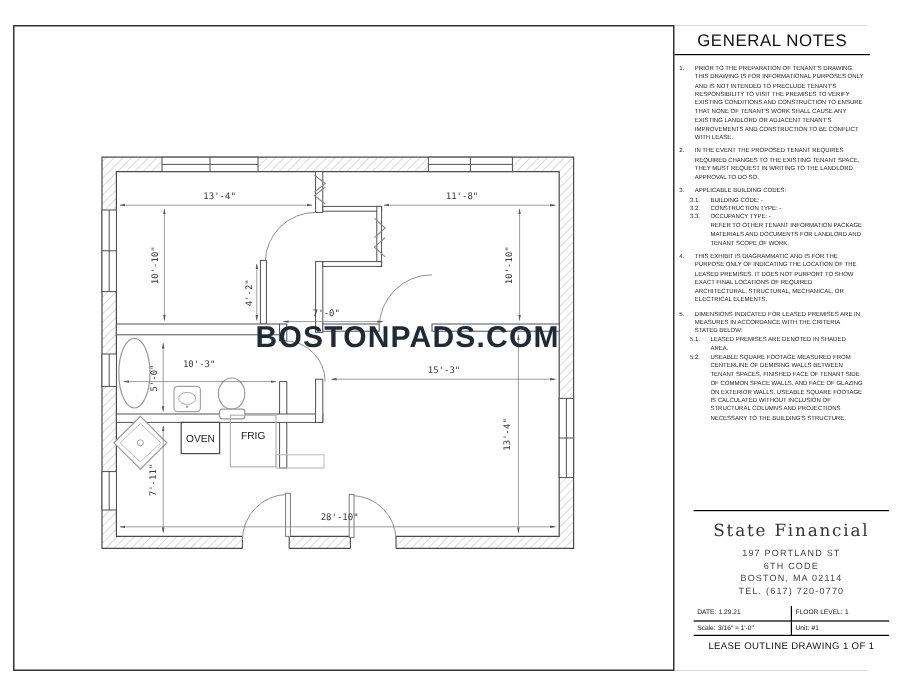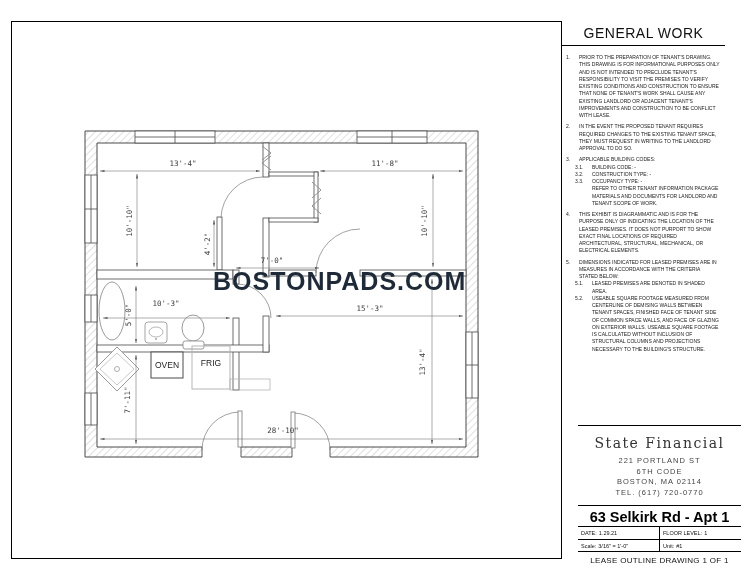--- a/index.html
+++ b/index.html
@@ -163,21 +163,21 @@
     <text x="370" y="311">15'-3"</text>
     <text x="130" y="400" transform="rotate(-90 130 400)">7'-11"</text>
     <text x="425" y="362" transform="rotate(-90 425 362)">13'-4"</text>
     <text x="283" y="433">28'-10"</text>
   </g>
 </svg>
 
 <div class="watermark">BOSTONPADS.COM</div>
 
 <aside class="panel">
-  <div class="notes-header">GENERAL WORK</div>
+  <div class="notes-header">GENERAL NOTES</div>
 
   <div class="notes-list">
 
       <div class="note-row">
         <span class="note-num">1.</span>
         <span class="note-text">PRIOR TO THE PREPARATION OF TENANT'S DRAWING.  THIS DRAWING IS FOR INFORMATIONAL PURPOSES ONLY AND IS NOT INTENDED TO PRECLUDE TENANT'S RESPONSIBILITY TO VISIT THE PREMISES TO VERIFY EXISTING CONDITIONS AND CONSTRUCTION TO ENSURE THAT NONE OF TENANT'S WORK SHALL CAUSE ANY EXISTING LANDLORD OR ADJACENT TENANT'S IMPROVEMENTS AND CONSTRUCTION TO BE CONFLICT WITH LEASE.</span>
       </div>
 
       <div class="note-row">
         <span class="note-num">2.</span>
@@ -226,26 +226,25 @@
 
       <div class="note-row sub">
         <span class="note-num">5.2.</span>
         <span class="note-text">USEABLE SQUARE FOOTAGE MEASURED FROM CENTERLINE OF DEMISING WALLS BETWEEN TENANT SPACES, FINISHED FACE OF TENANT SIDE OF COMMON SPACE WALLS, AND FACE OF GLAZING ON EXTERIOR WALLS.  USEABLE SQUARE FOOTAGE IS CALCULATED WITHOUT INCLUSION OF STRUCTURAL COLUMNS AND PROJECTIONS NECESSARY TO THE BUILDING'S STRUCTURE.</span>
       </div>
     </div>
 
   <div class="title-block">
     <div class="company-block">
       <div class="company">State Financial</div>
-      <div class="addr first">221 PORTLAND ST</div>
+      <div class="addr first">197 PORTLAND ST</div>
       <div class="addr">6TH CODE</div>
       <div class="addr">BOSTON, MA 02114</div>
       <div class="addr">TEL. (617) 720-0770</div>
     </div>
-    <div class="project-bar">63 Selkirk Rd - Apt 1</div>
     <div class="info-grid">
       <div class="cell left">
         <span class="lbl">DATE:</span><span>1.29.21</span>
       </div>
       <div class="cell">
         <span class="lbl">FLOOR LEVEL:</span><span>1</span>
       </div>
       <div class="cell left">
         <span class="lbl">Scale:</span><span>3/16" = 1'-0"</span>
       </div>

